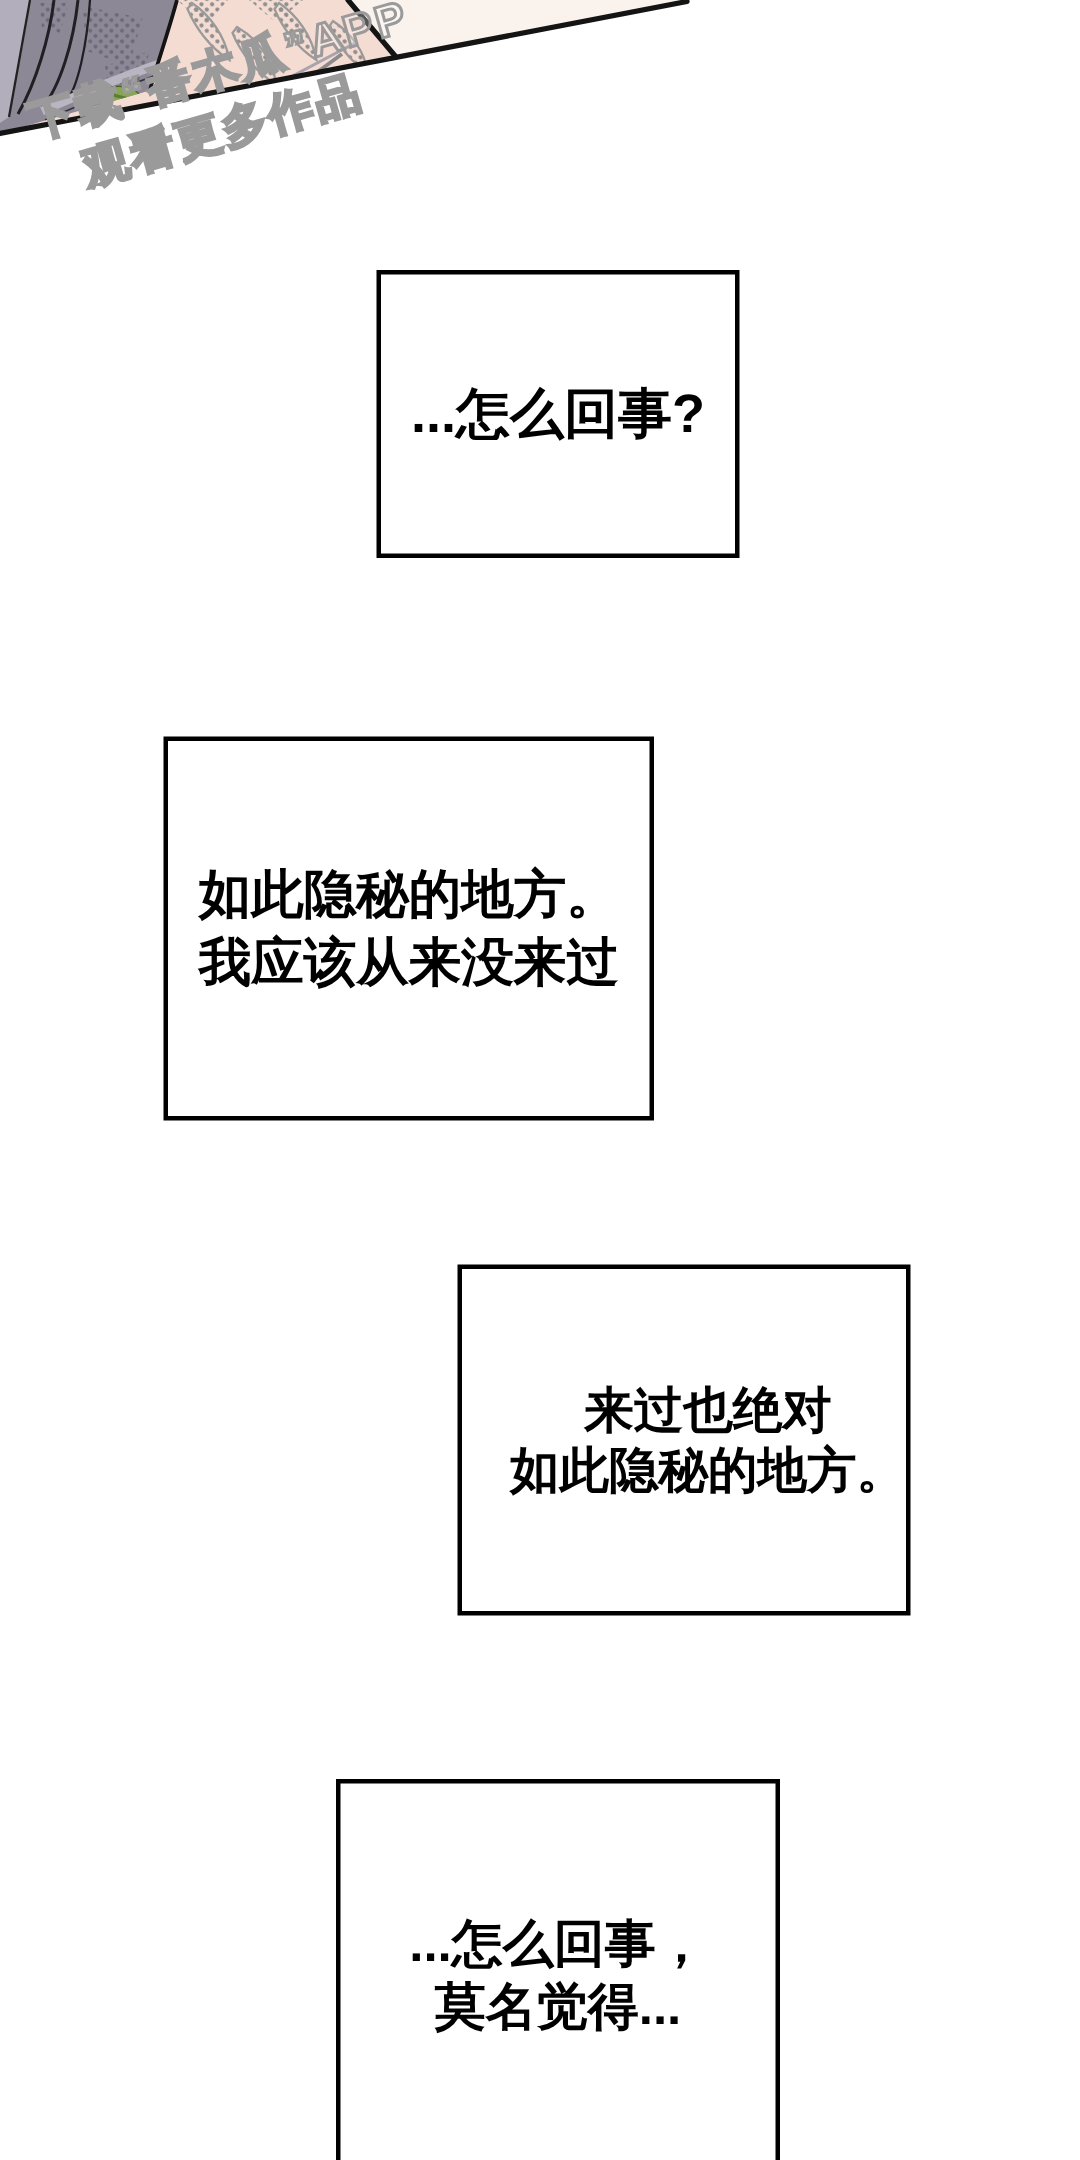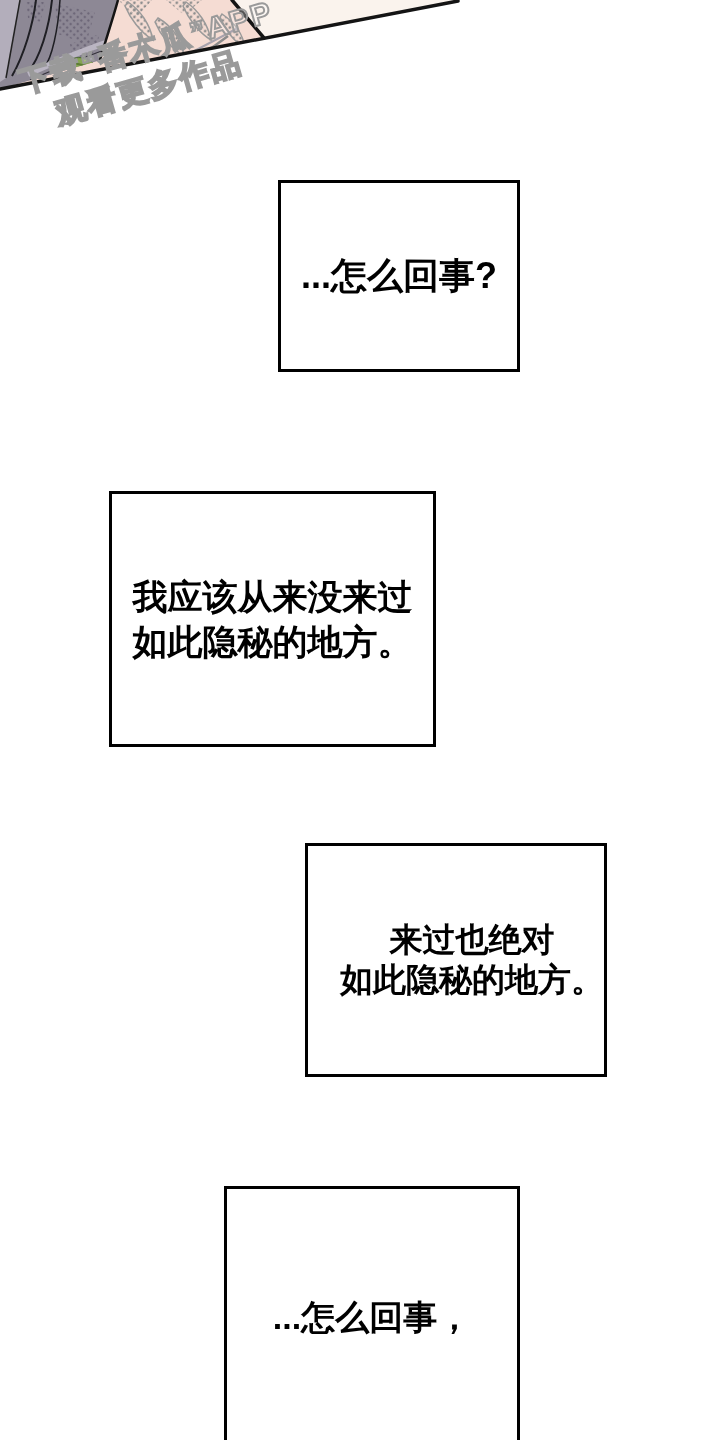--- a/index.html
+++ b/index.html
@@ -33,21 +33,21 @@
     background:#ffffff;
     display:flex;
     flex-direction:column;
     justify-content:center;
     align-items:center;
     text-align:center;
     color:#000;
     font-weight:700;
   }
   .text-box span{display:block;}
-  .box-1{left:251px;top:180px;width:242px;height:192px;font-size:36px;line-height:46px;margin-left:27px;}
+  .box-1{left:251px;top:180px;width:242px;height:192px;font-size:36px;line-height:46px;}
   .box-2{left:109px;top:491px;width:327px;height:256px;font-size:35px;line-height:45px;}
   .box-3{left:305px;top:843px;width:302px;height:234px;font-size:33px;line-height:40px;padding-left:32px;}
   .box-4{left:224px;top:1186px;width:296px;height:259px;font-size:34px;line-height:42px;padding-top:2px;}
 </style>
 </head>
 <body>
 
 <svg class="art-svg" width="720" height="122" viewBox="0 0 720 122">
   <defs>
     <pattern id="dotsDark" width="5" height="5" patternUnits="userSpaceOnUse" patternTransform="rotate(45)">
@@ -107,24 +107,25 @@
 <div class="watermark">
   <span class="wm-line1">下载“番木瓜”APP</span>
   <span class="wm-line2">观看更多作品</span>
 </div>
 
 <div class="text-box box-1">
   <span>...怎么回事?</span>
 </div>
 
 <div class="text-box box-2">
+  <span>如此隐秘的地方。</span>
   <span>我应该从来没来过</span>
-  <span>如此隐秘的地方。</span>
 </div>
 
 <div class="text-box box-3">
   <span>来过也绝对</span>
   <span>如此隐秘的地方。</span>
 </div>
 
 <div class="text-box box-4">
   <span>...怎么回事，</span>
+  <span>莫名觉得...</span>
 </div>
 
 </body></html>

